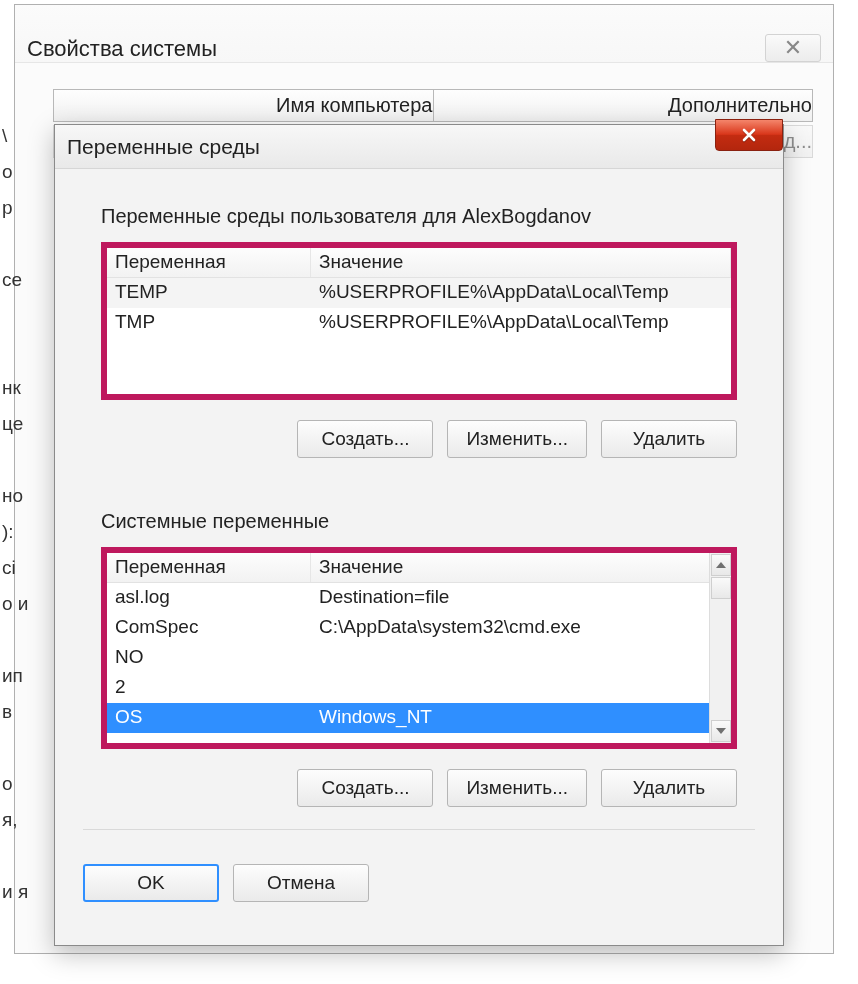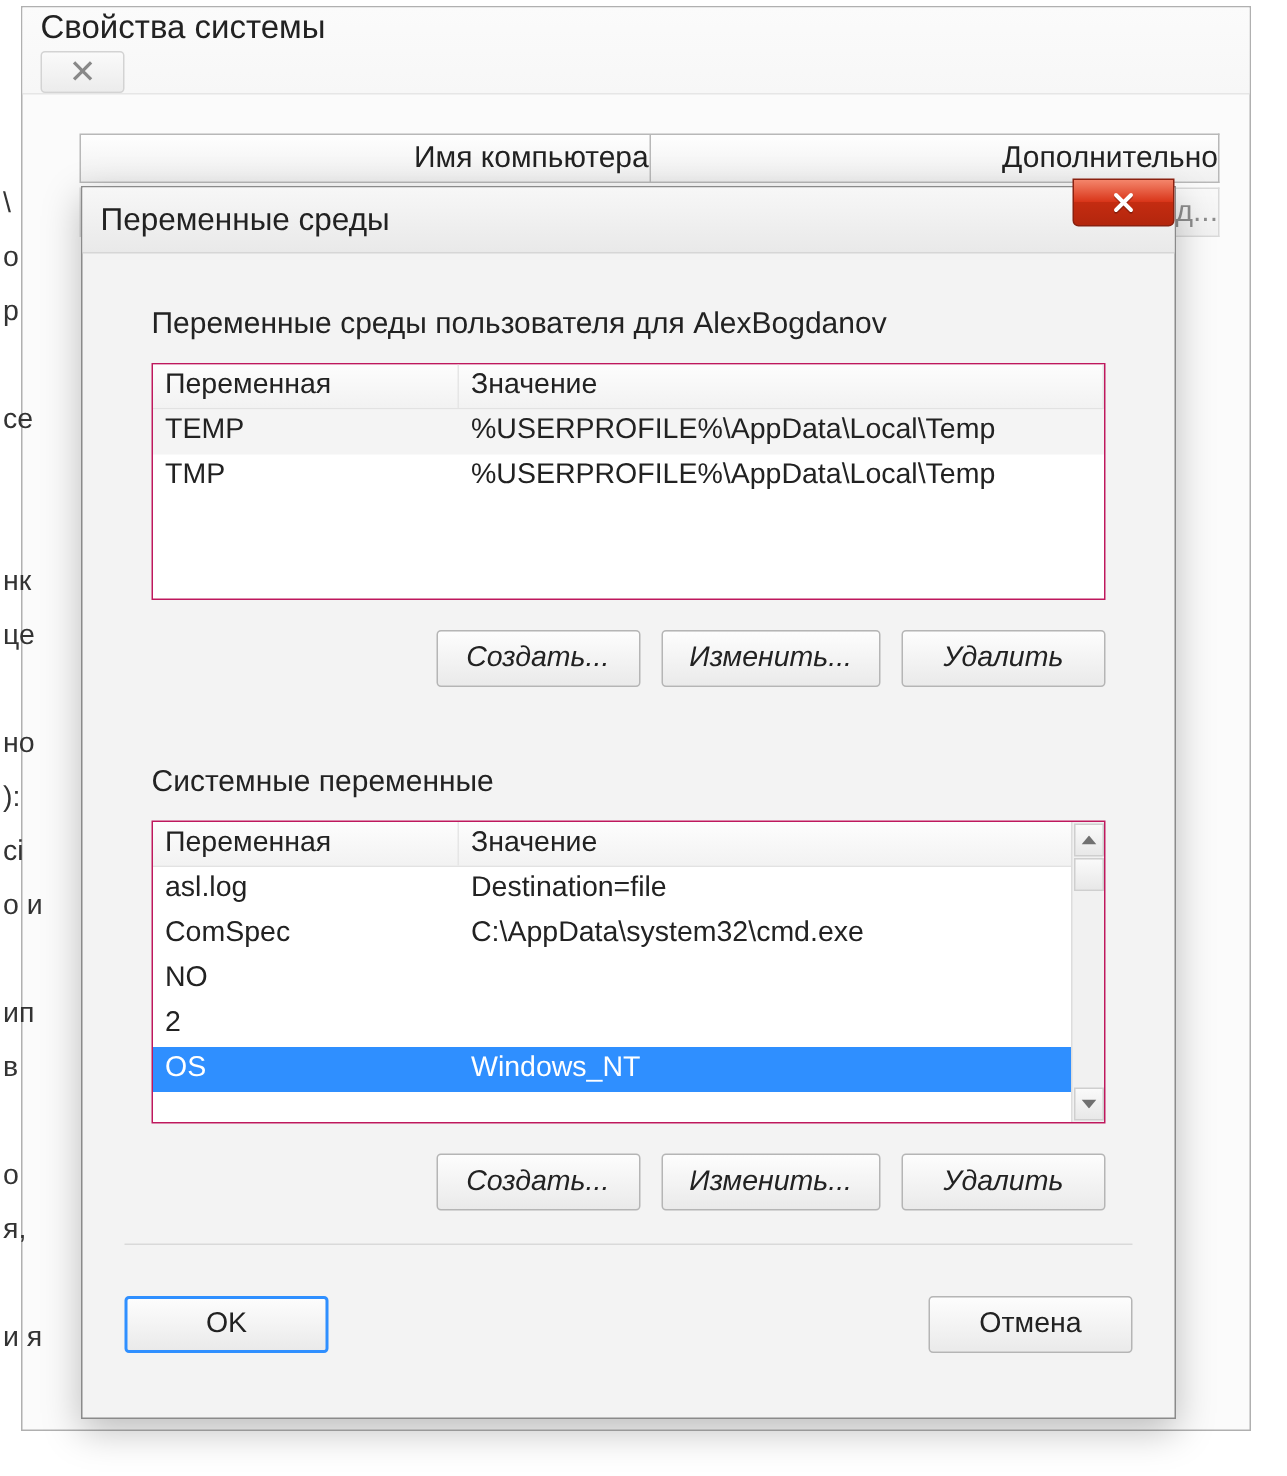--- a/index.html
+++ b/index.html
@@ -11,25 +11,24 @@
     overflow: hidden;
   }
   
   .parent-window {
     position: absolute; left: 14px; top: 4px;
     width: 820px; height: 950px;
     border: 1px solid #b0b0b0;
     background: #fbfbfb;
   }
   .parent-titlebar {
-    height: 58px; display: flex; align-items: flex-start;
+    height: 58px; display: flex; align-items: flex-end;
     padding: 0 12px;
     background: linear-gradient(#fbfbfb,#f7f7f7);
     border-bottom: 1px solid #e6e6e6;
-    flex-direction: column;
   }
   .parent-titlebar .title { font-size: 22px; color: #222; }
   .parent-titlebar .spacer { flex: 1; }
   .parent-close {
     width: 56px; height: 28px;
     border: 1px solid #d3d3d3; border-radius: 3px;
     background: linear-gradient(#fafafa,#ececec);
     display: flex; align-items: center; justify-content: center;
     font-size: 22px; color: #888;
   }
@@ -82,21 +81,21 @@
     position: relative;
     margin: 28px 28px 0 28px;
     padding: 22px 18px 16px 18px;
   }
   .groupbox .gb-title {
     position: relative; top: -14px; left: 0;
     font-size: 20px; color: #222;
     padding-right: 8px;
   }
   .listview {
-    border: 1px solid #be185d; background: #fff;
+    border: 6px solid #be185d; background: #fff;
     height: 158px; overflow: hidden; position: relative;
   }
   .listview.tall { height: 202px; }
   .listview .header {
     display: flex; height: 30px;
     background: linear-gradient(#fdfdfd,#f2f2f2);
     border-bottom: 1px solid #e2e2e2;
     font-size: 19px;
   }
   .listview .header .col {
@@ -123,33 +122,32 @@
     display:flex;align-items:center;justify-content:center;}
   .scroll-btn.top svg { transform: rotate(180deg); }
   .scroll-track { flex: 1; }
   .scroll-mid { width: 20px; height: 22px;
     background: linear-gradient(#fafafa,#e8e8e8);
     border: 1px solid #cfcfcf;}
 
   .btn-row {
     display: flex; justify-content: flex-end; gap: 14px;
     margin-top: 20px;
-    font-style: italic;
   }
   .btn {
     min-width: 136px; height: 38px;
     border: 1px solid #b5b5b5; border-radius: 3px;
     background: linear-gradient(#fdfdfd,#eaeaea);
     font-size: 19px; color: #222;
     display: flex; align-items: center; justify-content: center;
     padding: 0 18px;
   }
 
   .dlg-footer {
-    display: flex; justify-content: space-between; gap: 14px;
+    display: flex; justify-content: flex-start; gap: 14px;
     margin: 34px 28px 0 28px;
   }
   .btn.ok { border: 2px solid #2f8fff; }
 
   .sep {
     height: 1px; background: #d9d9d9; margin: 6px 28px 0 28px;
   }
 </style>
 </head>
 <body>

